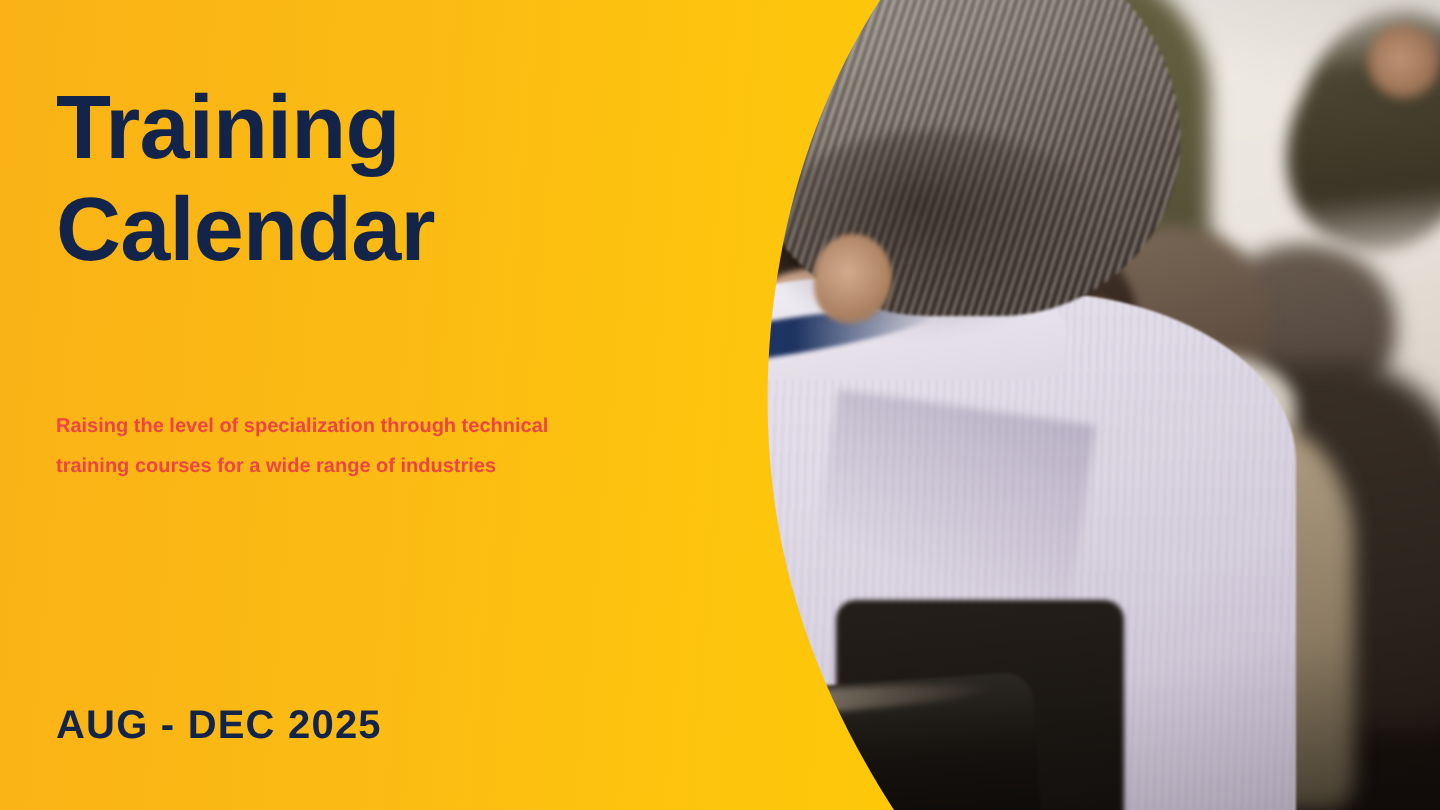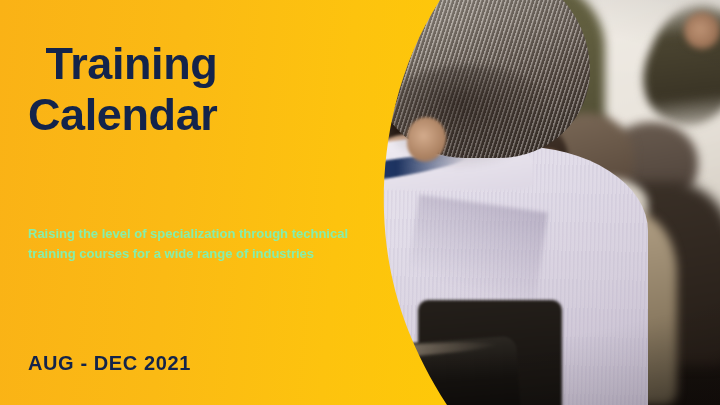--- a/index.html
+++ b/index.html
@@ -290,38 +290,37 @@
   .title {
     position: absolute;
     left: 28px;
     top: 38px;
     color: #13244b;
     font-size: 45px;
     font-weight: 700;
     line-height: 51px;
     letter-spacing: -0.4px;
     white-space: pre-line;
-    text-align: right;
   }
   .subtitle {
     position: absolute;
     left: 28px;
     top: 159px;
     color: #1a1a1a;
     font-size: 28px;
     font-weight: 400;
     letter-spacing: 0.4px;
   }
   .tagline {
     position: absolute;
     left: 28px;
-    top: 224px;
+    top: 204px;
     width: 350px;
-    color: #86efac;
-    font-size: 13px;
+    color: #ef4444;
+    font-size: 10px;
     font-weight: 600;
     line-height: 20px;
     white-space: pre-line;
   }
   .daterange {
     position: absolute;
     left: 28px;
     top: 352px;
     color: #13244b;
     font-size: 20px;
@@ -366,16 +365,16 @@
     <div class="vignette"></div>
   </div>
 
   <div class="panel"></div>
 
   <div class="copy">
     <div class="title">Training
 Calendar</div>
     <div class="tagline">Raising the level of specialization through technical
 training courses for a wide range of industries</div>
-    <div class="daterange">AUG - DEC 2021</div>
+    <div class="daterange">AUG - DEC 2025</div>
   </div>
 
 </div>
 
 </body></html>

